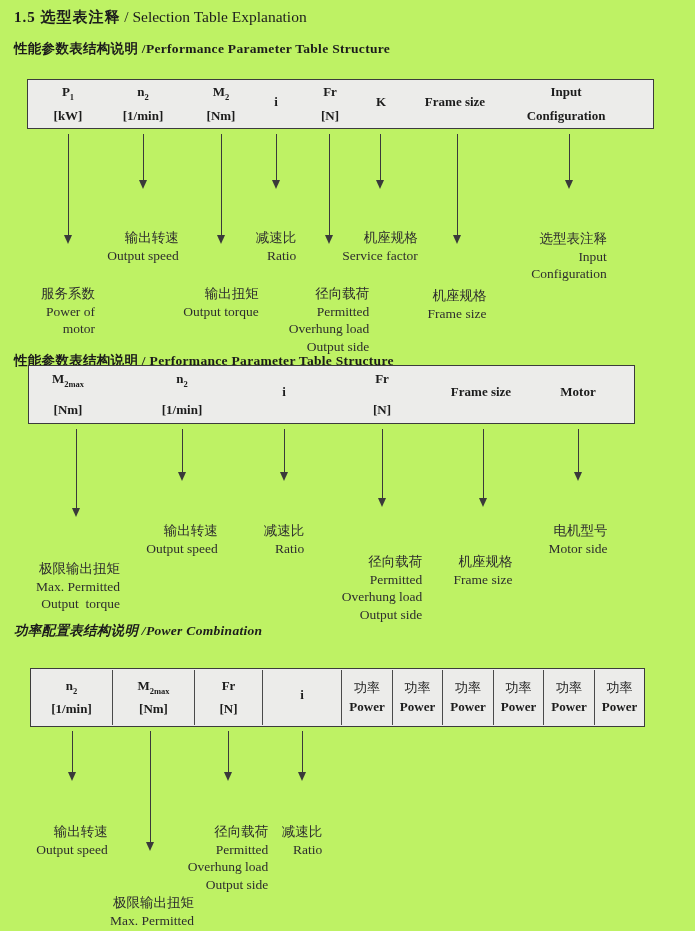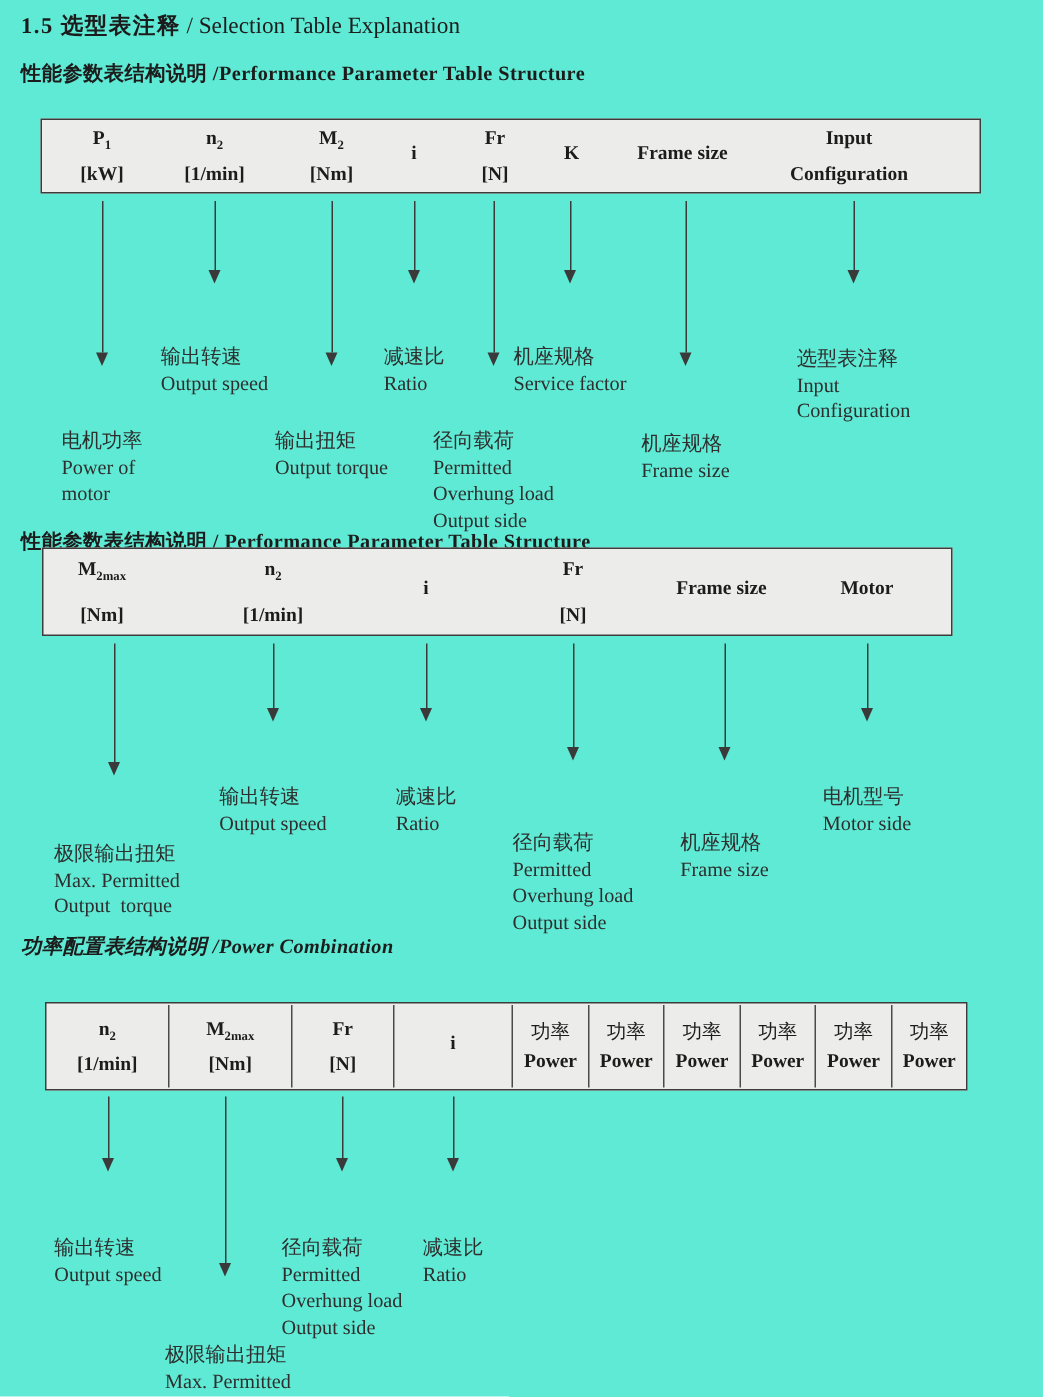--- a/index.html
+++ b/index.html
@@ -1,17 +1,17 @@
 <!DOCTYPE html>
 <html><head>
 <meta charset="utf-8">
 <style>
   html,body{margin:0;padding:0;background:#ffffff;}
   .page{
-    position:relative;width:695px;height:931px;background:#5eead4;
+    position:relative;width:695px;height:931px;background:#bef264;
     font-family:"Liberation Serif","DejaVu Serif",serif;color:#1c1c1c;overflow:hidden;
   }
   .abs{position:absolute;}
   .title{left:14px;top:8px;font-size:15px;white-space:nowrap;}
   .title .zh{font-weight:bold;letter-spacing:1px;}
   .title .en{font-weight:normal;font-size:15.5px;}
   .heading{left:14px;font-size:13.5px;font-weight:bold;white-space:nowrap;letter-spacing:0.3px;}
   .tbox{background:#ececea;border:1.5px solid #3c3c3c;box-sizing:border-box;}
   .cell{
     display:flex;flex-direction:column;justify-content:center;align-items:center;
@@ -20,21 +20,21 @@
   .cell3{display:flex;flex-direction:column;justify-content:center;align-items:center;
     gap:5px;text-align:center;box-sizing:border-box;}
   .cell3.sep{border-right:1px solid #4a4a4a;}
   .ct{font-size:13px;font-weight:bold;line-height:14px;white-space:nowrap;}
   .ct sub{font-size:8.5px;font-weight:bold;}
   .cb{font-size:13px;font-weight:bold;line-height:14px;white-space:nowrap;}
   .cb:empty{display:none;}
   .arrow{transform:translateX(-50%);display:flex;flex-direction:column;align-items:center;}
   .arrow .line{width:1px;background:#3a3a3a;flex:1;}
   .arrow .head{width:0;height:0;border-left:4px solid transparent;border-right:4px solid transparent;border-top:9px solid #3a3a3a;}
-  .lbl{transform:translateX(-50%);text-align:left;font-size:13.5px;line-height:17.5px;color:#2e2e2e;white-space:pre-wrap;}
+  .lbl{transform:translateX(-50%);text-align:right;font-size:13.5px;line-height:17.5px;color:#2e2e2e;white-space:pre-wrap;}
   .lbl div{white-space:pre-wrap;}
 </style>
 </head>
 <body>
 
 <div class="page">
 
   <div class="abs title">
     <span class="zh">1.5 选型表注释</span>
     <span class="en">/ Selection Table Explanation</span>
@@ -117,21 +117,21 @@
       <div>减速比</div><div>Ratio</div>
     </div>
     <div class="abs lbl" style="left:380px;top:194px;">
       <div>机座规格</div><div>Service factor</div>
     </div>
     <div class="abs lbl" style="left:569px;top:195px;">
       <div>选型表注释</div><div>Input</div><div>Configuration</div>
     </div>
 
     <div class="abs lbl" style="left:68px;top:250px;">
-      <div>电机功率</div><div>Power of</div><div>motor</div>
+      <div>服务系数</div><div>Power of</div><div>motor</div>
     </div>
     <div class="abs lbl" style="left:221px;top:250px;">
       <div>输出扭矩</div><div>Output torque</div>
     </div>
     <div class="abs lbl" style="left:329px;top:250px;">
       <div>径向载荷</div><div>Permitted</div><div>Overhung load</div><div>Output side</div>
     </div>
     <div class="abs lbl" style="left:457px;top:252px;">
       <div>机座规格</div><div>Frame size</div>
     </div>

